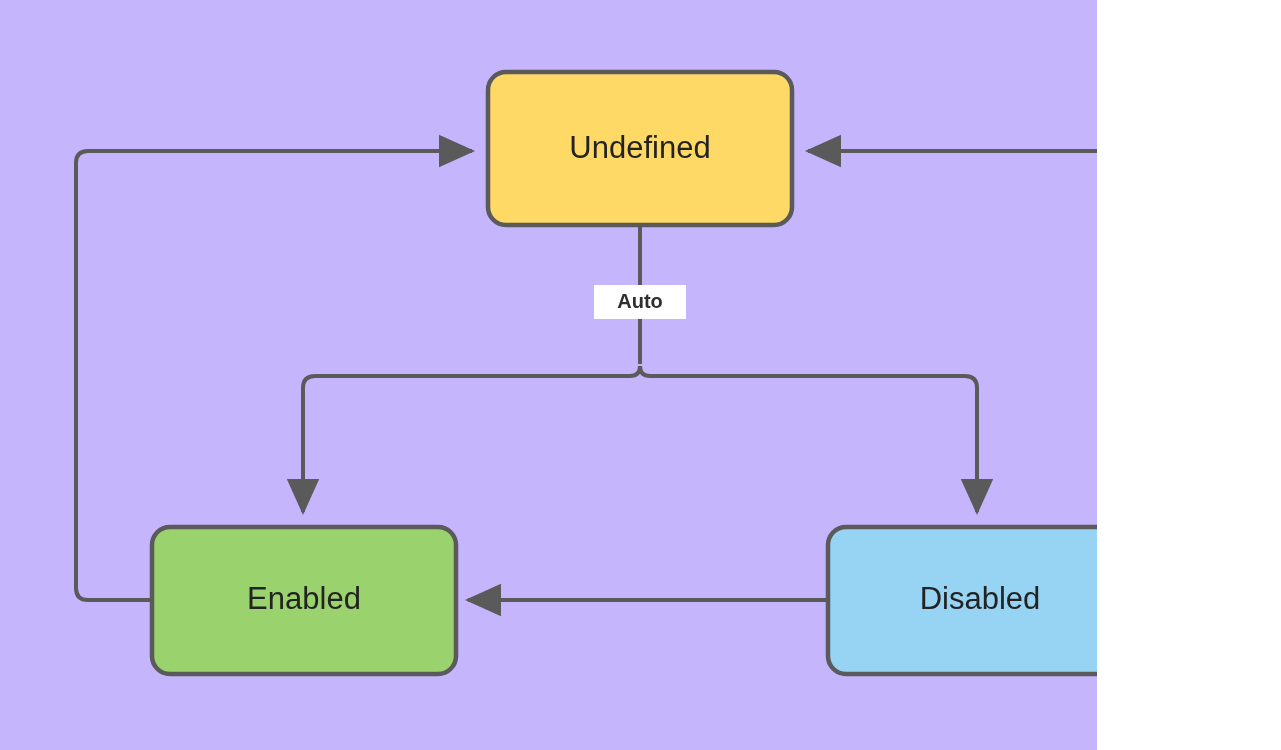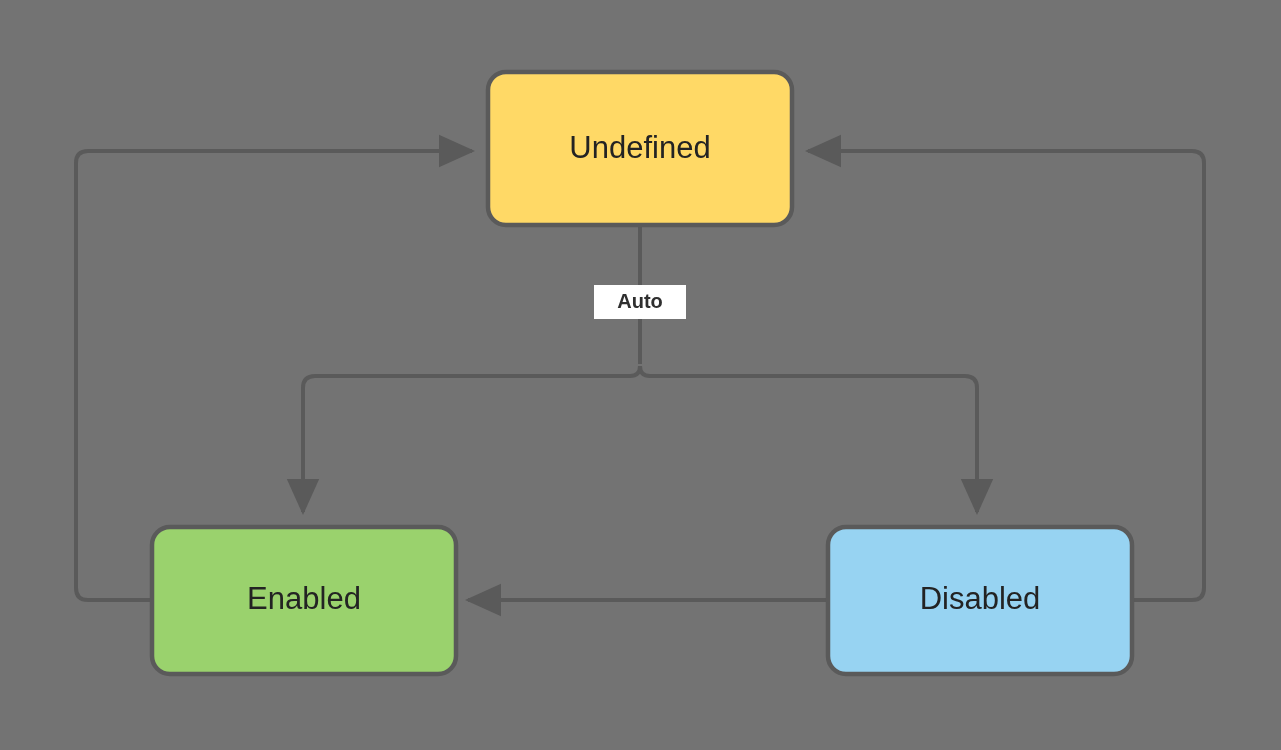--- a/index.html
+++ b/index.html
@@ -5,23 +5,23 @@
   html, body {
     margin: 0;
     padding: 0;
     background: #ffffff;
   }
   body {
     font-family: "Liberation Sans", sans-serif;
   }
   #canvas {
     position: relative;
-    width: 1281px;
+    width: 1097px;
     height: 750px;
-    background: #737373;
+    background: #c4b5fd;
     overflow: hidden;
   }
   #diagram-svg {
     position: absolute;
     left: 0;
     top: 0;
     width: 1281px;
     height: 750px;
   }
   .node-label {

